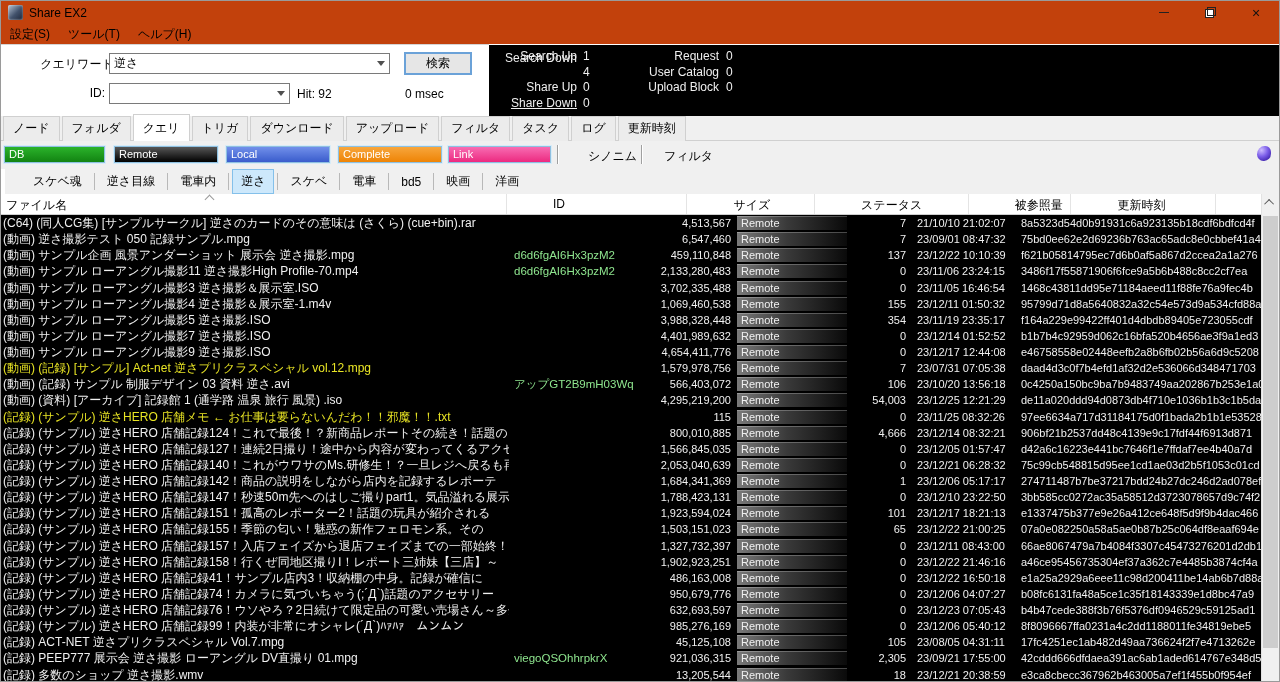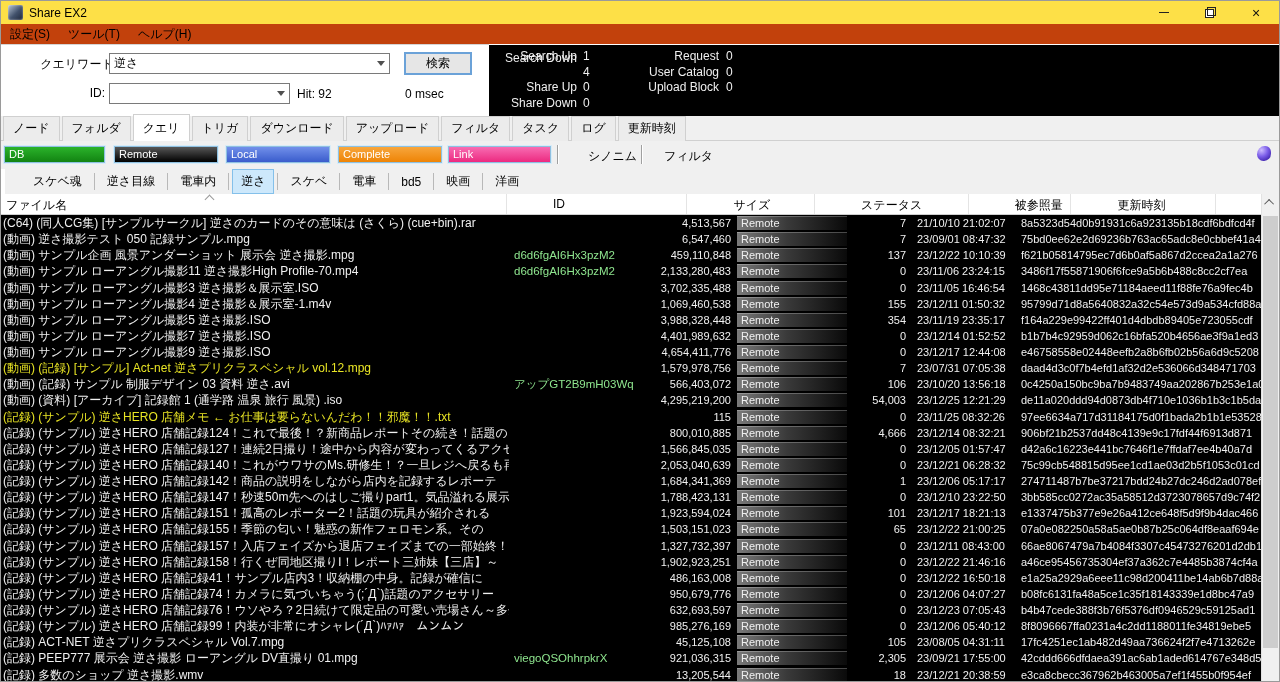--- a/index.html
+++ b/index.html
@@ -1,20 +1,20 @@
 <!DOCTYPE html>
 <html style="--row-text: #f0f0f0; --hl: #e8e424; --id-green: #8fe68f; --pill-a: #7a7a7a; --pill-b: #0a0a0a;"><head>
 <meta charset="utf-8">
 <style>
   html,body{margin:0;padding:0;}
   body{width:1280px;height:682px;overflow:hidden;font-family:"Liberation Sans",sans-serif;background:#fff;}
   #win{position:relative;width:1280px;height:682px;background:#fff;box-sizing:border-box;border:1px solid #9a9a9a;overflow:hidden;}
 
   
-  .titlebar{position:absolute;top:0;left:0;right:0;height:23px;background:#fde047;display:flex;align-items:center;}
+  .titlebar{position:absolute;top:0;left:0;right:0;height:23px;background:#c2410c;display:flex;align-items:center;}
   .app-icon{width:15px;height:15px;margin:0 6px 0 7px;border-radius:2px;
     background:linear-gradient(135deg,#b9c6d6 0%,#41516b 55%,#1d2638 100%);
     box-shadow:inset 0 0 2px rgba(255,255,255,.7);}
   .title-text{font-size:12px;color:#000;}
   .win-controls{margin-left:auto;display:flex;height:23px;}
   .win-btn{width:46px;height:23px;display:flex;align-items:center;justify-content:center;cursor:default;}
   .g-min{display:block;width:10px;border-bottom:1px solid #222;}
   .g-rest{position:relative;display:block;width:11px;height:11px;}
   .g-rest .b{position:absolute;left:0;bottom:0;width:7px;height:7px;border:1px solid #222;background:#fff;}
   .g-rest .f{position:absolute;right:0;top:0;width:7px;height:7px;border:1px solid #222;}
@@ -149,21 +149,21 @@
     <span class="msec">0 msec</span>
   </div>
 
   <div class="statspanel" id="stats">
       <span class="stat-label" style="left: 0px; top: 4px; width: 88px;">Search Up</span>
       <span class="stat-value" style="left: 94px; top: 4px;">1</span>
       <span class="stat-label" style="left: 0px; top: 6px; width: 88px;">Search Down</span>
       <span class="stat-value" style="left: 94px; top: 19.5px;">4</span>
       <span class="stat-label" style="left: 0px; top: 35px; width: 88px;">Share Up</span>
       <span class="stat-value" style="left: 94px; top: 35px;">0</span>
-      <span class="stat-label" style="left: 0px; top: 50.5px; width: 88px;">Share Down</span>
+      <span class="stat-label" style="left: 0px; top: 50.5px; width: 88px; text-decoration: underline;">Share Down</span>
       <span class="stat-value" style="left: 94px; top: 50.5px;">0</span>
       <span class="stat-label" style="left: 142px; top: 4px; width: 88px;">Request</span>
       <span class="stat-value" style="left: 237px; top: 4px;">0</span>
       <span class="stat-label" style="left: 142px; top: 19.5px; width: 88px;">User Catalog</span>
       <span class="stat-value" style="left: 237px; top: 19.5px;">0</span>
       <span class="stat-label" style="left: 142px; top: 35px; width: 88px;">Upload Block</span>
       <span class="stat-value" style="left: 237px; top: 35px;">0</span>
     </div>
 
   <div class="tabstrip" id="tabs">

